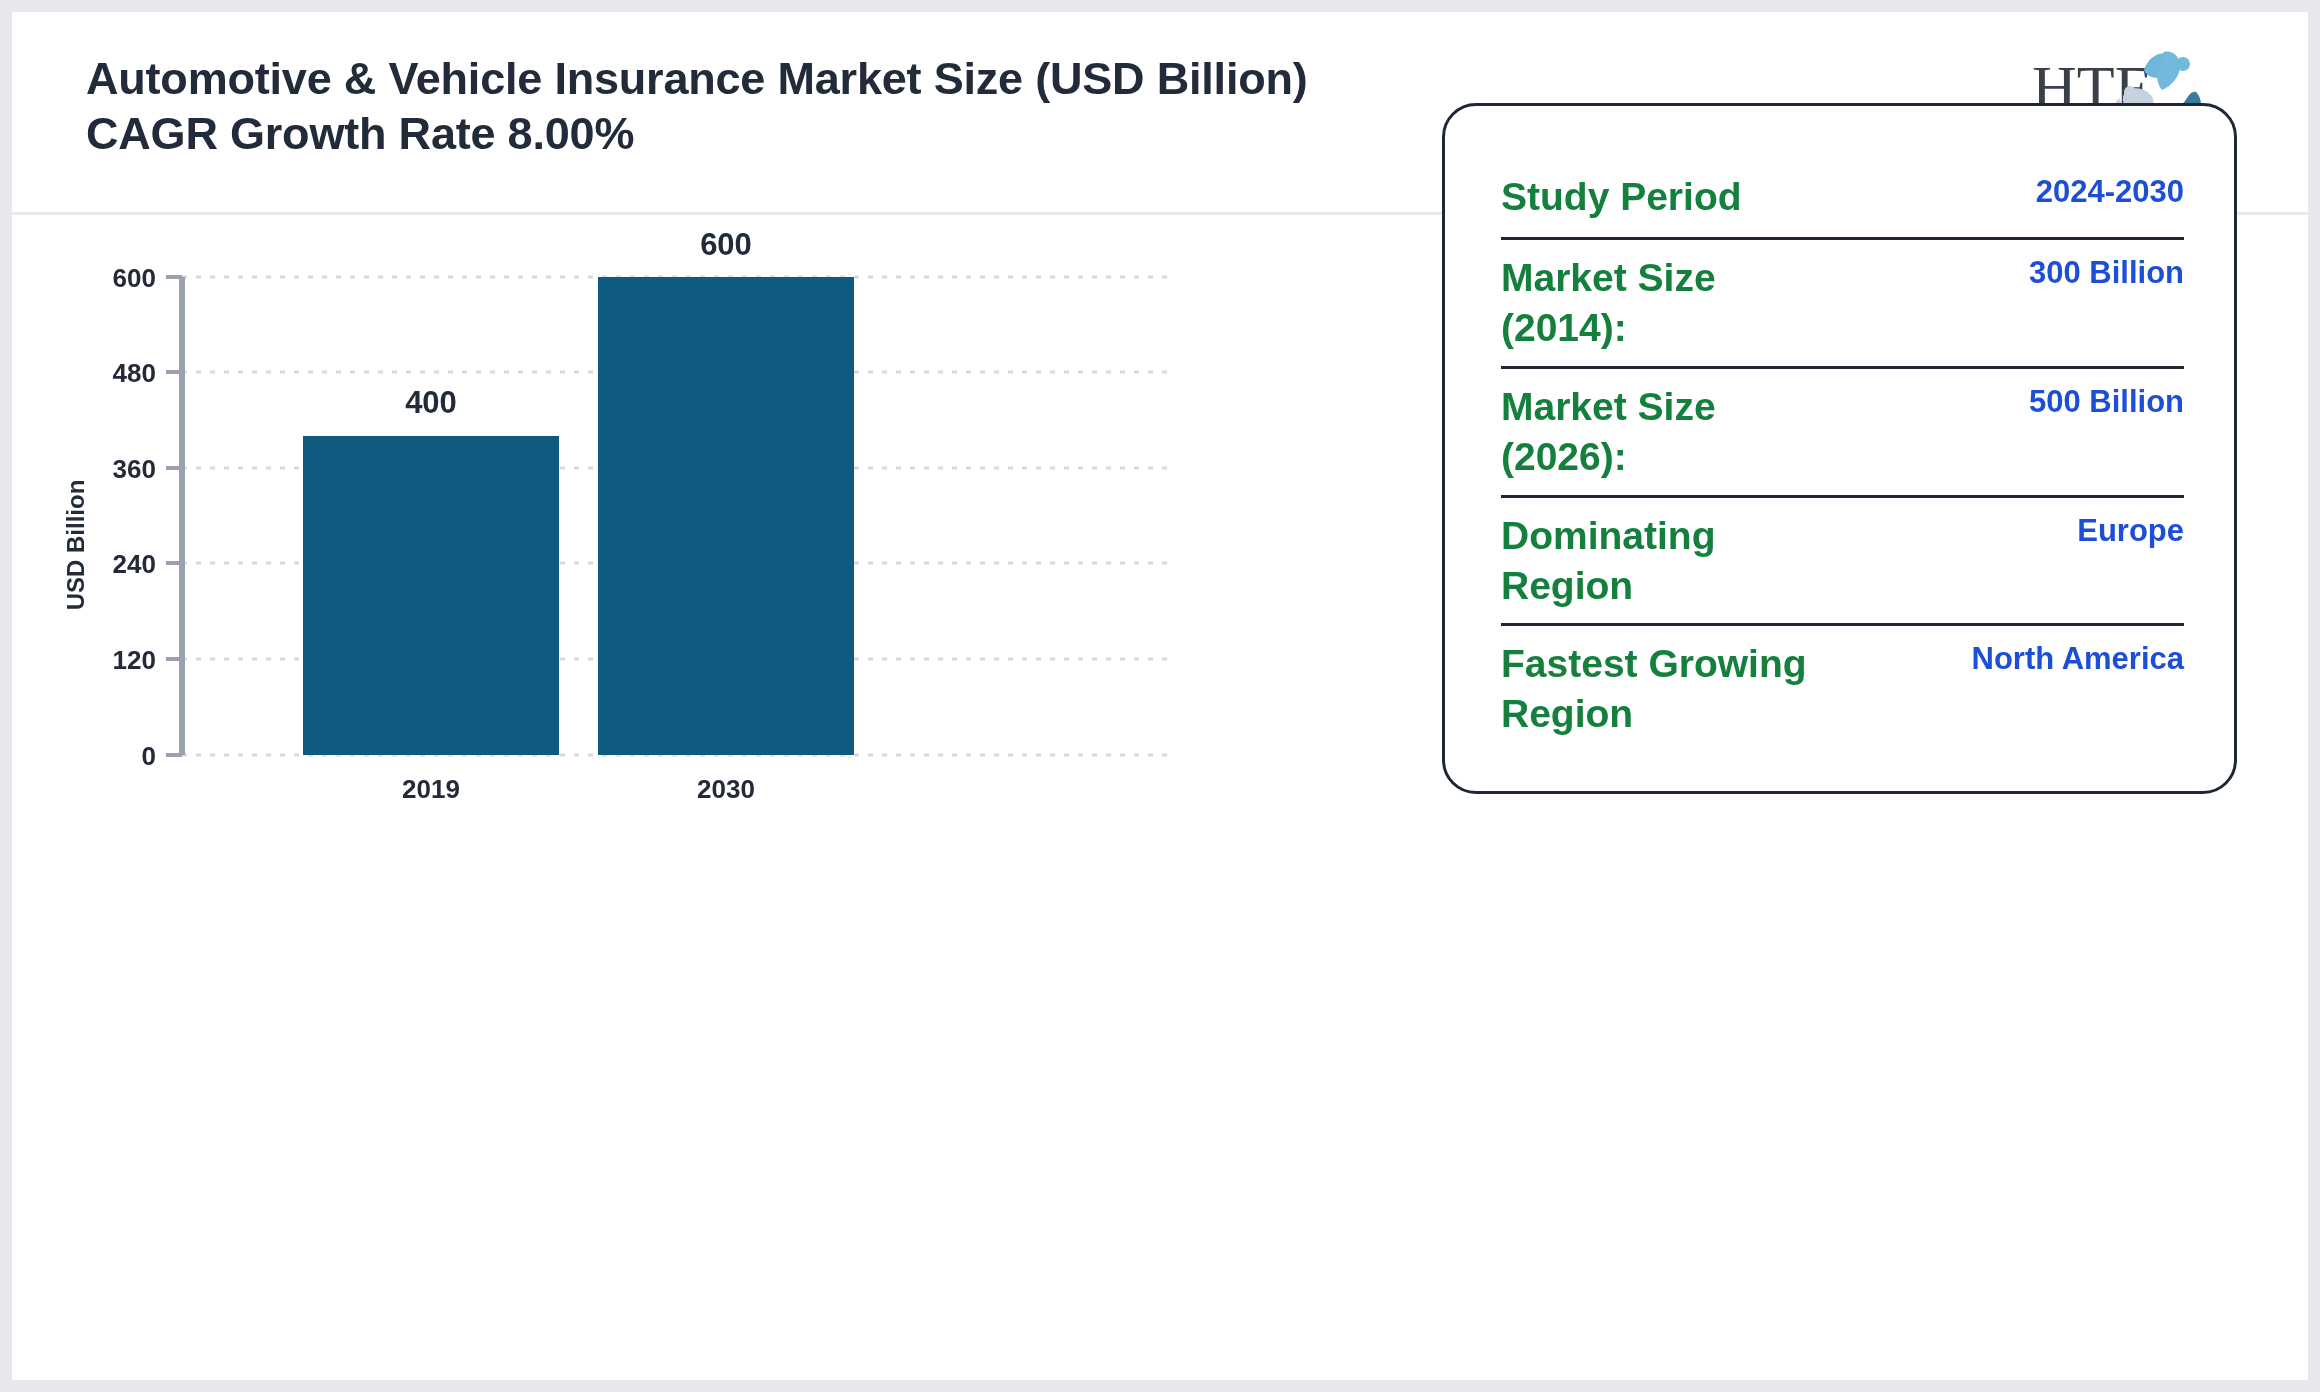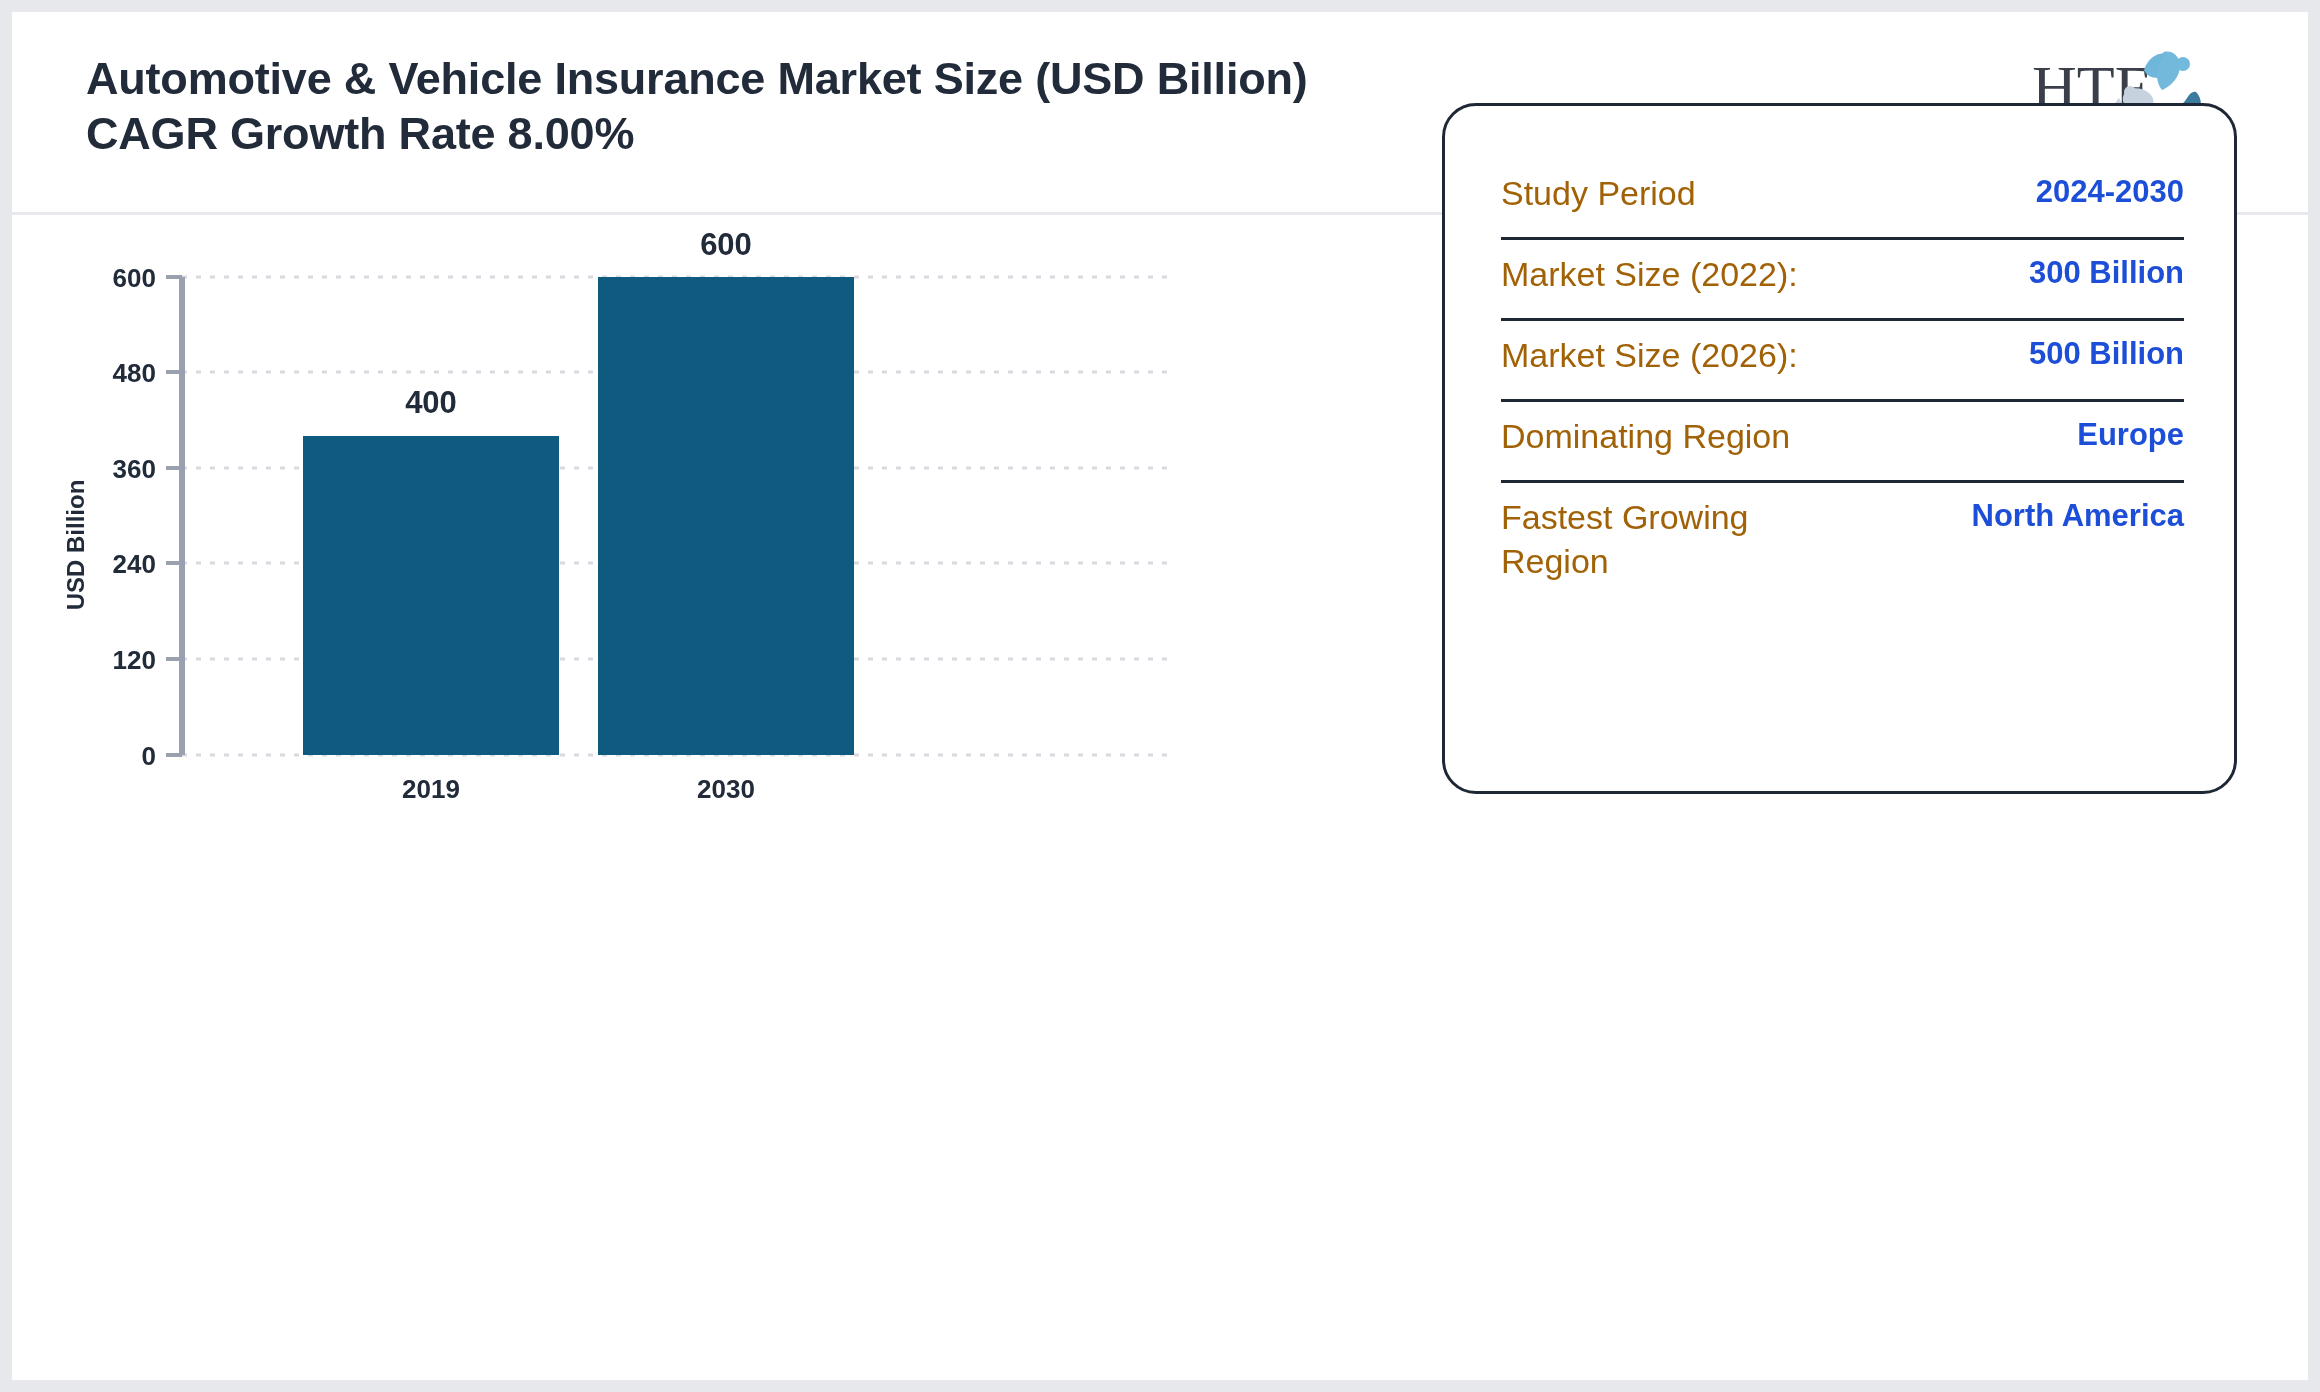--- a/index.html
+++ b/index.html
@@ -118,23 +118,23 @@
     align-items: flex-start;
     justify-content: space-between;
     padding: 13px 0 13px 0;
     border-bottom: 3px solid #1d2736;
     min-height: 52px;
   }
   .info-row:last-child {
     border-bottom: none;
   }
   .info-label {
-    color: #a16207;
-    font-size: 34px;
-    font-weight: normal;
+    color: #15803d;
+    font-size: 39px;
+    font-weight: bold;
     line-height: 1.28;
     text-align: left;
     max-width: 340px;
   }
   .info-value {
     color: #1d4ed8;
     font-size: 31px;
     font-weight: bold;
     line-height: 1.28;
     text-align: right;
@@ -223,21 +223,21 @@
 
   <div class="info-panel">
     <div class="info-rows">
 
       <div class="info-row">
         <span class="info-label">Study Period</span>
         <span class="info-value">2024-2030</span>
       </div>
 
       <div class="info-row">
-        <span class="info-label">Market Size (2022):</span>
+        <span class="info-label">Market Size (2014):</span>
         <span class="info-value">300 Billion</span>
       </div>
 
       <div class="info-row">
         <span class="info-label">Market Size (2026):</span>
         <span class="info-value">500 Billion</span>
       </div>
 
 
       <div class="info-row">

